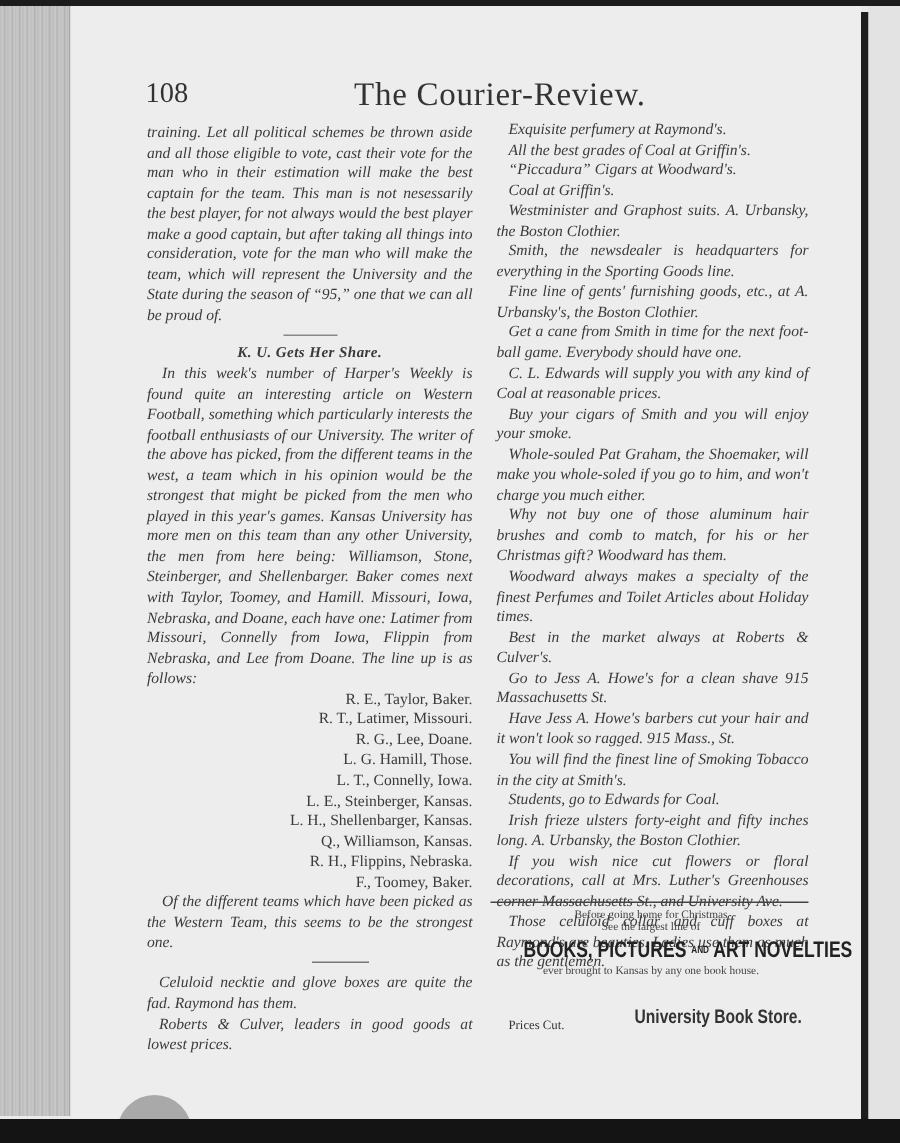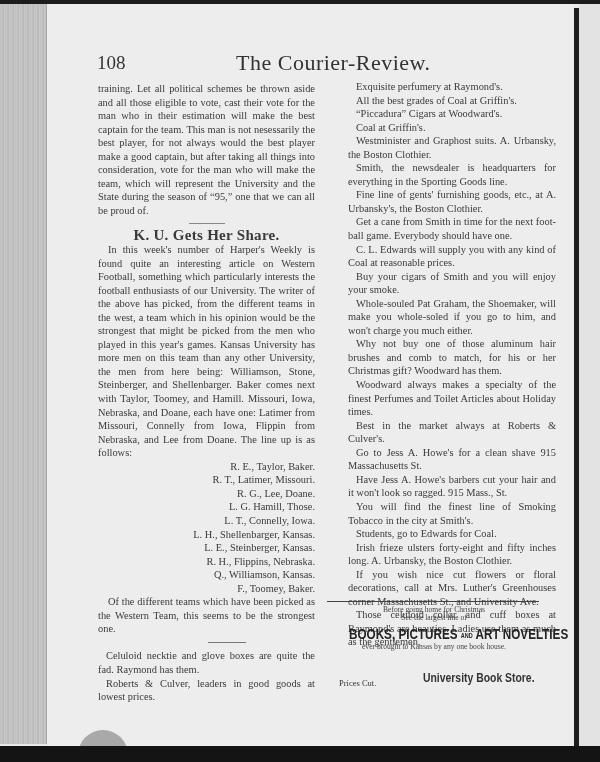--- a/index.html
+++ b/index.html
@@ -25,28 +25,28 @@
   .thumb {
     position: absolute; left: 78px; top: 730px; width: 50px; height: 32px;
     border-radius: 25px 25px 0 0; background: #a9a9a9;
   }
 
   .page-number { position: absolute; left: 97px; top: 52px; font-size: 19px; color: #333; }
   .running-head { position: absolute; left: 236px; top: 50px; font-size: 22px; letter-spacing: 0.5px; color: #333; }
 
   .col { position: absolute; font-size: 10.4px; line-height: 13.55px; text-align: justify; color: #3a3a3a; }
   .col-left { left: 98px; top: 82px; width: 217px; }
-  .col-right { left: 331px; top: 80px; width: 208px; margin-left: 17px; }
-  .col p { margin: 0; }
+  .col-right { left: 331px; top: 80px; width: 208px; }
+  .col p { margin: 0; font-style: italic; }
   .indent { text-indent: 10px; }
   .lineup { margin: 0; padding-left: 14px; list-style: none; }
   .lineup li { text-align: right; }
   .rule-short { width: 36px; height: 1px; background: #888; margin: 6px auto 5px auto; }
   .rule-mid { width: 38px; height: 1px; background: #777; margin: 1px 0 3px 110px; display: inline-block; vertical-align: middle; }
-  .heading { text-align: center; font-weight: bold; font-size: 15px; letter-spacing: 0.3px; margin: 0; }
+  .heading { text-align: center; font-weight: bold; font-size: 10px; letter-spacing: 0.3px; margin: 0; }
   .ad { margin: 0 0 6.5px 0; text-indent: 8px; }
 
   .ad-rule { position: absolute; left: 327px; top: 601px; width: 212px; height: 1px; background: #444; }
   .ad-box { position: absolute; left: 327px; top: 606px; width: 214px; }
   .ad-small { font-size: 7.6px; line-height: 8px; color: #444; margin: 0; text-align: center; }
   .ad-big {
     font-family: "Liberation Sans", "DejaVu Sans", sans-serif;
     font-weight: bold; font-size: 15px; letter-spacing: 0px; color: #222;
     transform: scaleX(0.78); transform-origin: left center; white-space: nowrap;
     margin: 3px 0 1px 22px;
@@ -75,24 +75,24 @@
   <p>training. Let all political schemes be thrown aside and all those eligible to vote, cast their vote for the man who in their estimation will make the best captain for the team. This man is not nesessarily the best player, for not always would the best player make a good captain, but after taking all things into consideration, vote for the man who will make the team, which will represent the University and the State during the season of “95,” one that we can all be proud of.</p>
   <div class="rule-short"></div>
   <p class="heading">K. U. Gets Her Share.</p>
   <p class="indent">In this week's number of Harper's Weekly is found quite an interesting article on Western Football, something which particularly interests the football enthusiasts of our University. The writer of the above has picked, from the different teams in the west, a team which in his opinion would be the strongest that might be picked from the men who played in this year's games. Kansas University has more men on this team than any other University, the men from here being: Williamson, Stone, Steinberger, and Shellenbarger. Baker comes next with Taylor, Toomey, and Hamill. Missouri, Iowa, Nebraska, and Doane, each have one: Latimer from Missouri, Connelly from Iowa, Flippin from Nebraska, and Lee from Doane. The line up is as follows:</p>
   <ul class="lineup">
     <li>R. E., Taylor, Baker.</li>
     <li>R. T., Latimer, Missouri.</li>
     <li>R. G., Lee, Doane.</li>
     <li>L. G. Hamill, Those.</li>
     <li>L. T., Connelly, Iowa.</li>
+    <li>L. E., Steinberger, Kansas.</li>
     <li>L. H., Shellenbarger, Kansas.</li>
-    <li>L. E., Steinberger, Kansas.</li>
+    <li>Q., Williamson, Kansas.</li>
     <li>R. H., Flippins, Nebraska.</li>
-    <li>Q., Williamson, Kansas.</li>
     <li>F., Toomey, Baker.</li>
   </ul>
   <p class="indent">Of the different teams which have been picked as the Western Team, this seems to be the strongest one.</p>
   <div class="rule-mid"></div>
   <p class="ad">Celuloid necktie and glove boxes are quite the fad. Raymond has them.</p>
   <p class="ad">Roberts &amp; Culver, leaders in good goods at lowest prices.</p>
 </div>
 
 <div class="col col-right">
   <p class="ad">Exquisite perfumery at Raymond's.</p>

